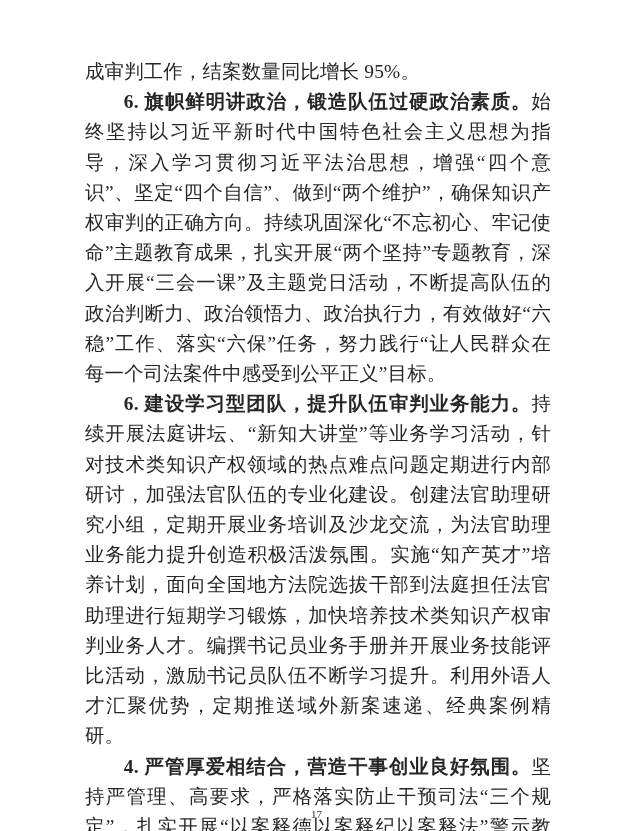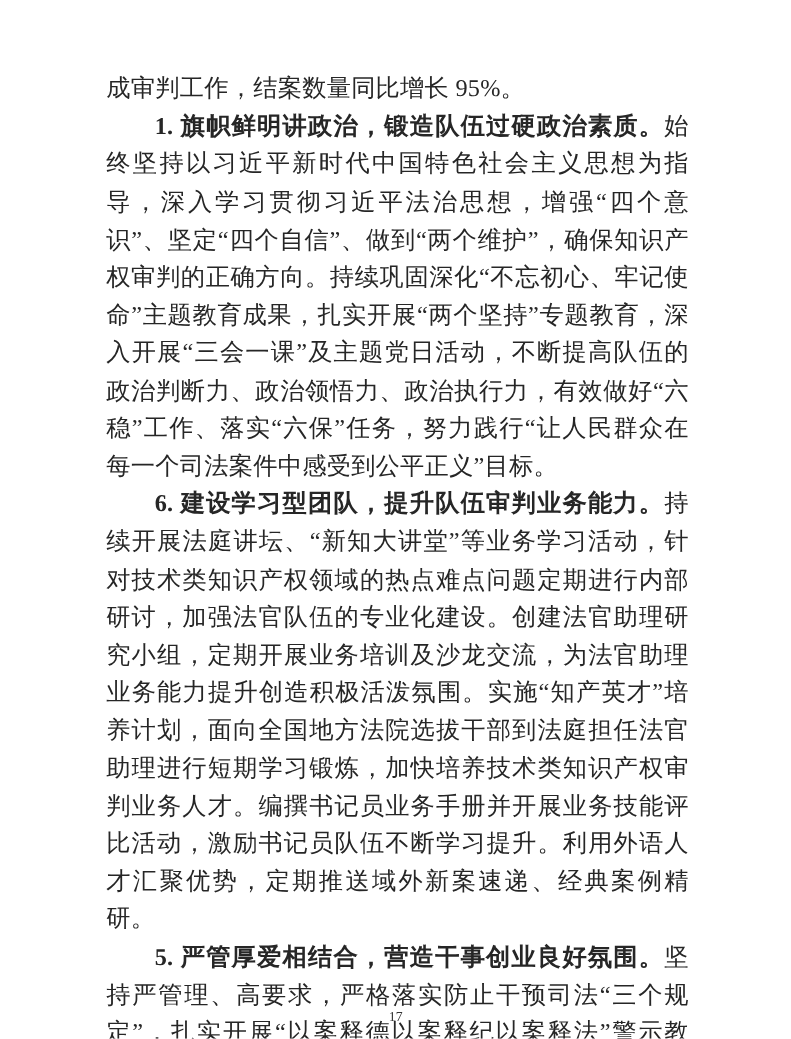--- a/index.html
+++ b/index.html
@@ -46,18 +46,18 @@
     color: #333333;
     font-family: "Liberation Serif", "DejaVu Serif", serif;
   }
 </style>
 </head>
 <body>
 
 <div class="page">
   <div class="doc-body" id="doc-body">
       <p class="no-indent"><span>成审判工作，结案数量同比增长 95%。</span></p>
-      <p><strong>1. 旗帜鲜明讲政治，锻造队伍过硬政治素质。</strong><span>始终坚持以习近平新时代中国特色社会主义思想为指导，深入学习贯彻习近平法治思想，增强“四个意识”、坚定“四个自信”、做到“两个维护”，确保知识产权审判的正确方向。持续巩固深化“不忘初心、牢记使命”主题教育成果，扎实开展“两个坚持”专题教育，深入开展“三会一课”及主题党日活动，不断提高队伍的政治判断力、政治领悟力、政治执行力，有效做好“六稳”工作、落实“六保”任务，努力践行“让人民群众在每一个司法案件中感受到公平正义”目标。</span></p>
+      <p><strong>6. 旗帜鲜明讲政治，锻造队伍过硬政治素质。</strong><span>始终坚持以习近平新时代中国特色社会主义思想为指导，深入学习贯彻习近平法治思想，增强“四个意识”、坚定“四个自信”、做到“两个维护”，确保知识产权审判的正确方向。持续巩固深化“不忘初心、牢记使命”主题教育成果，扎实开展“两个坚持”专题教育，深入开展“三会一课”及主题党日活动，不断提高队伍的政治判断力、政治领悟力、政治执行力，有效做好“六稳”工作、落实“六保”任务，努力践行“让人民群众在每一个司法案件中感受到公平正义”目标。</span></p>
       <p><strong>6. 建设学习型团队，提升队伍审判业务能力。</strong><span>持续开展法庭讲坛、“新知大讲堂”等业务学习活动，针对技术类知识产权领域的热点难点问题定期进行内部研讨，加强法官队伍的专业化建设。创建法官助理研究小组，定期开展业务培训及沙龙交流，为法官助理业务能力提升创造积极活泼氛围。实施“知产英才”培养计划，面向全国地方法院选拔干部到法庭担任法官助理进行短期学习锻炼，加快培养技术类知识产权审判业务人才。编撰书记员业务手册并开展业务技能评比活动，激励书记员队伍不断学习提升。利用外语人才汇聚优势，定期推送域外新案速递、经典案例精研。</span></p>
-      <p><strong>5. 严管厚爱相结合，营造干事创业良好氛围。</strong><span>坚持严管理、高要求，严格落实防止干预司法“三个规定”，扎实开展“以案释德以案释纪以案释法”警示教育，创设《党风廉政建设警戒线》专刊。注重常关心、多帮助，多次组织开展</span></p>
+      <p><strong>4. 严管厚爱相结合，营造干事创业良好氛围。</strong><span>坚持严管理、高要求，严格落实防止干预司法“三个规定”，扎实开展“以案释德以案释纪以案释法”警示教育，创设《党风廉政建设警戒线》专刊。注重常关心、多帮助，多次组织开展</span></p>
     </div>
   <div class="page-number">17</div>
 </div>
 
 </body></html>

